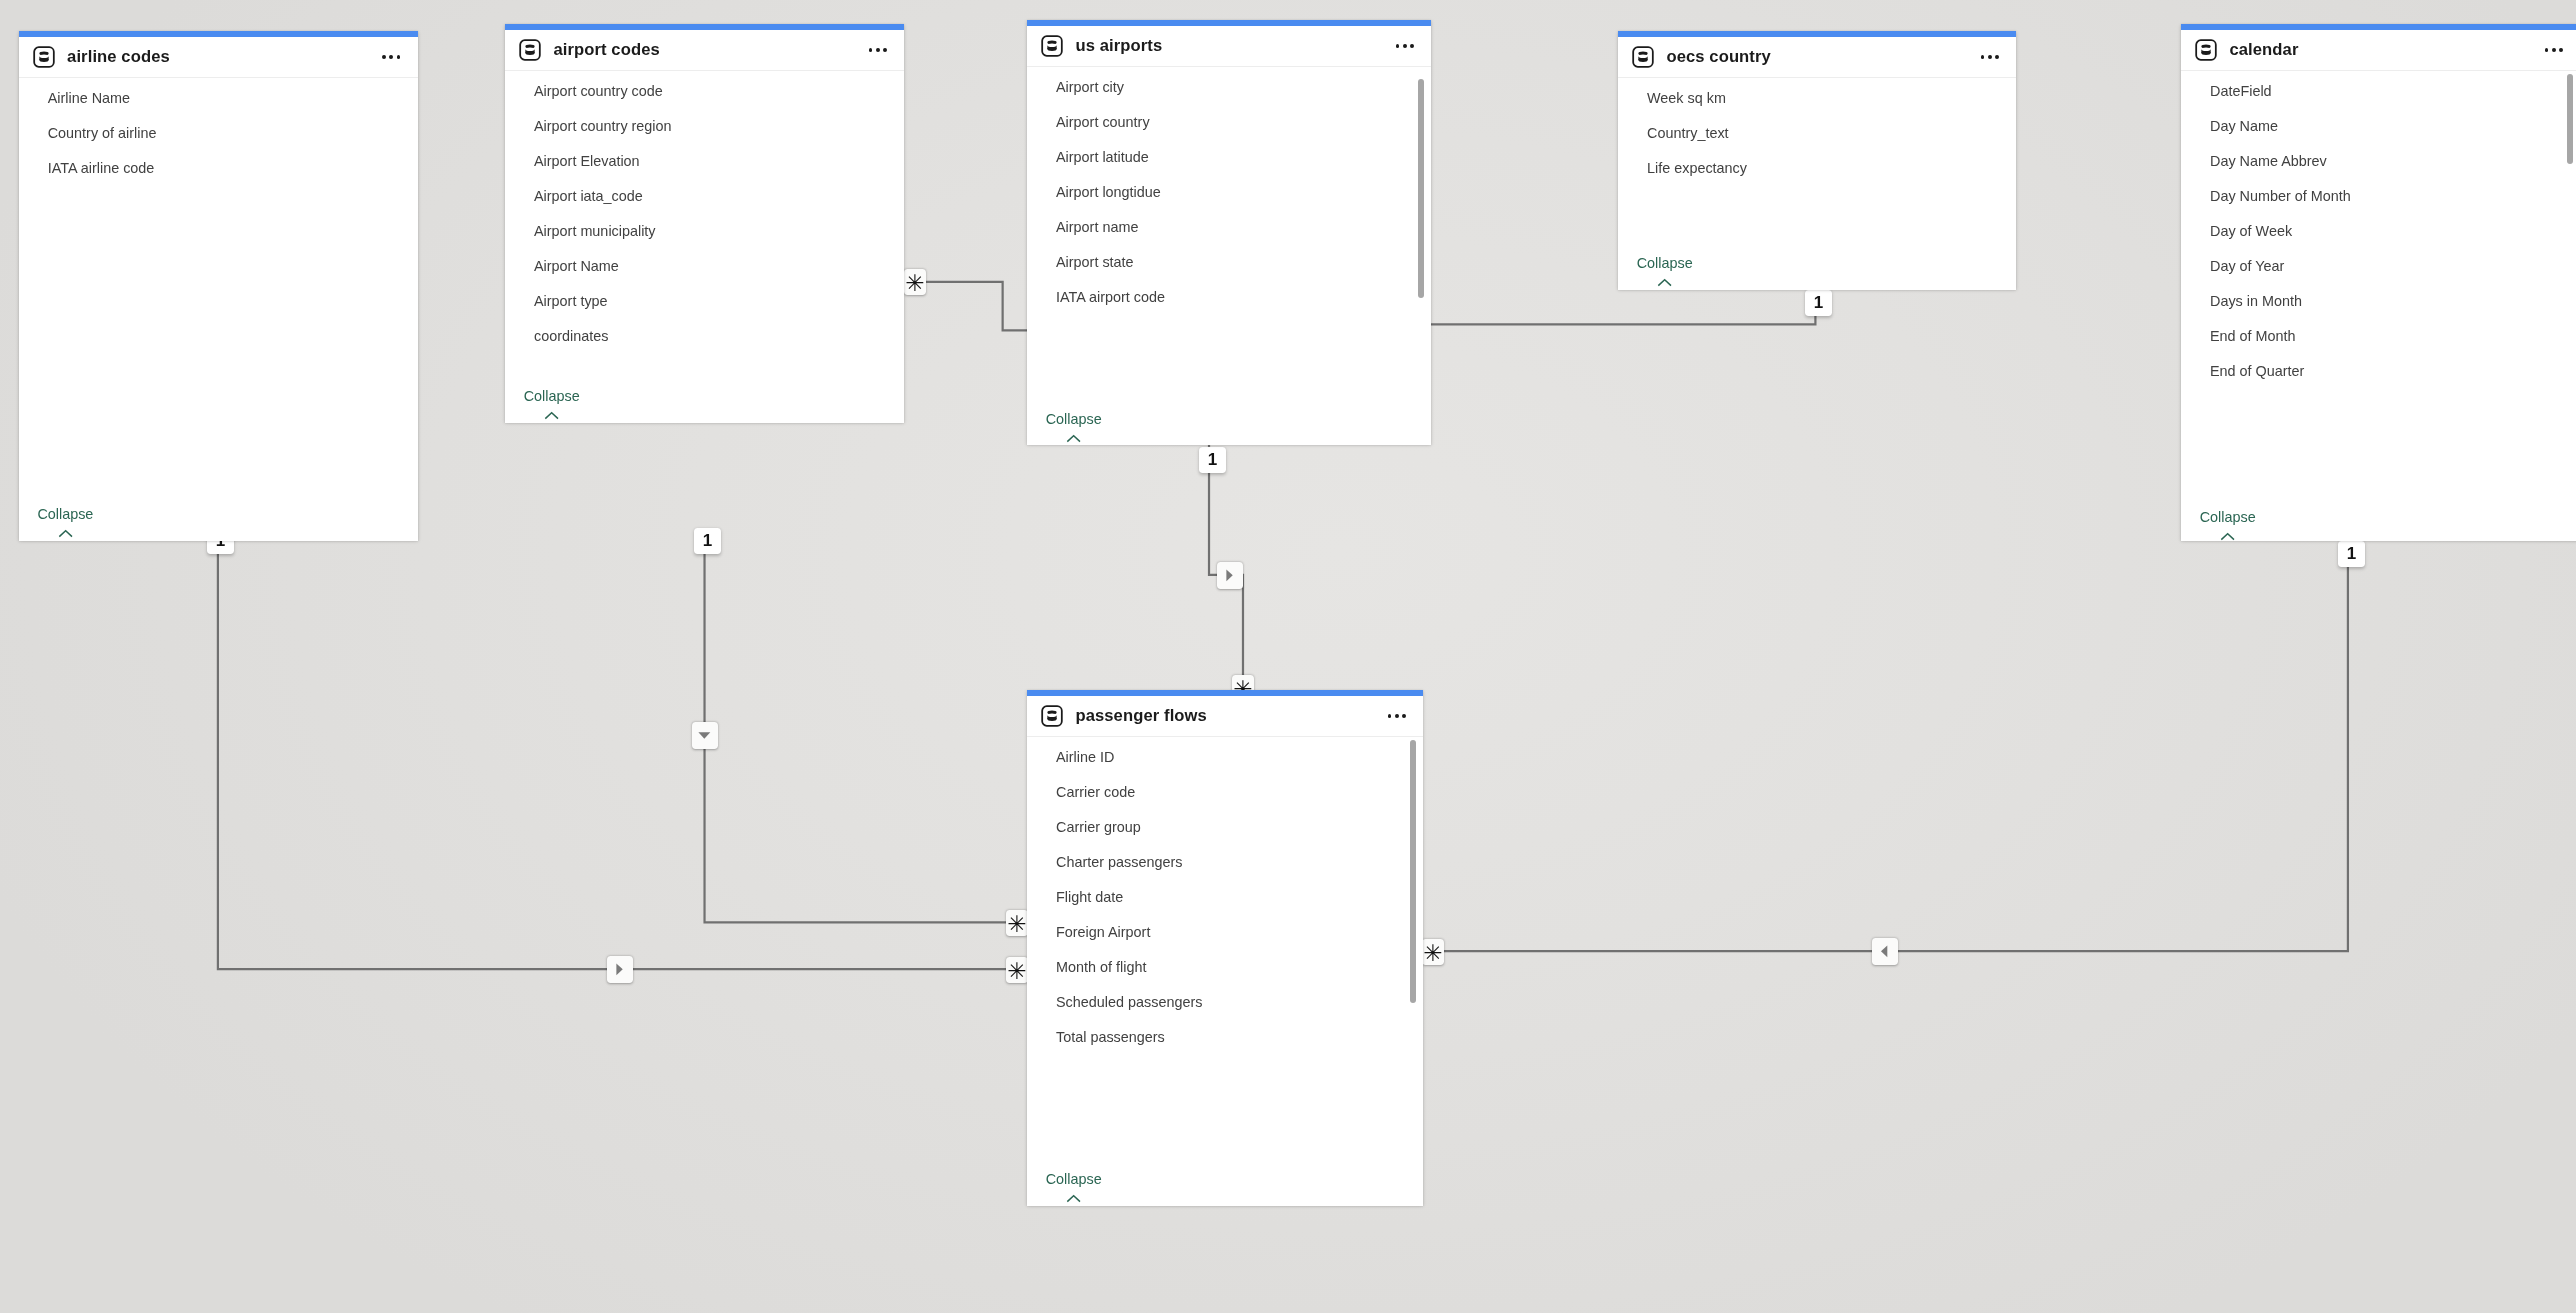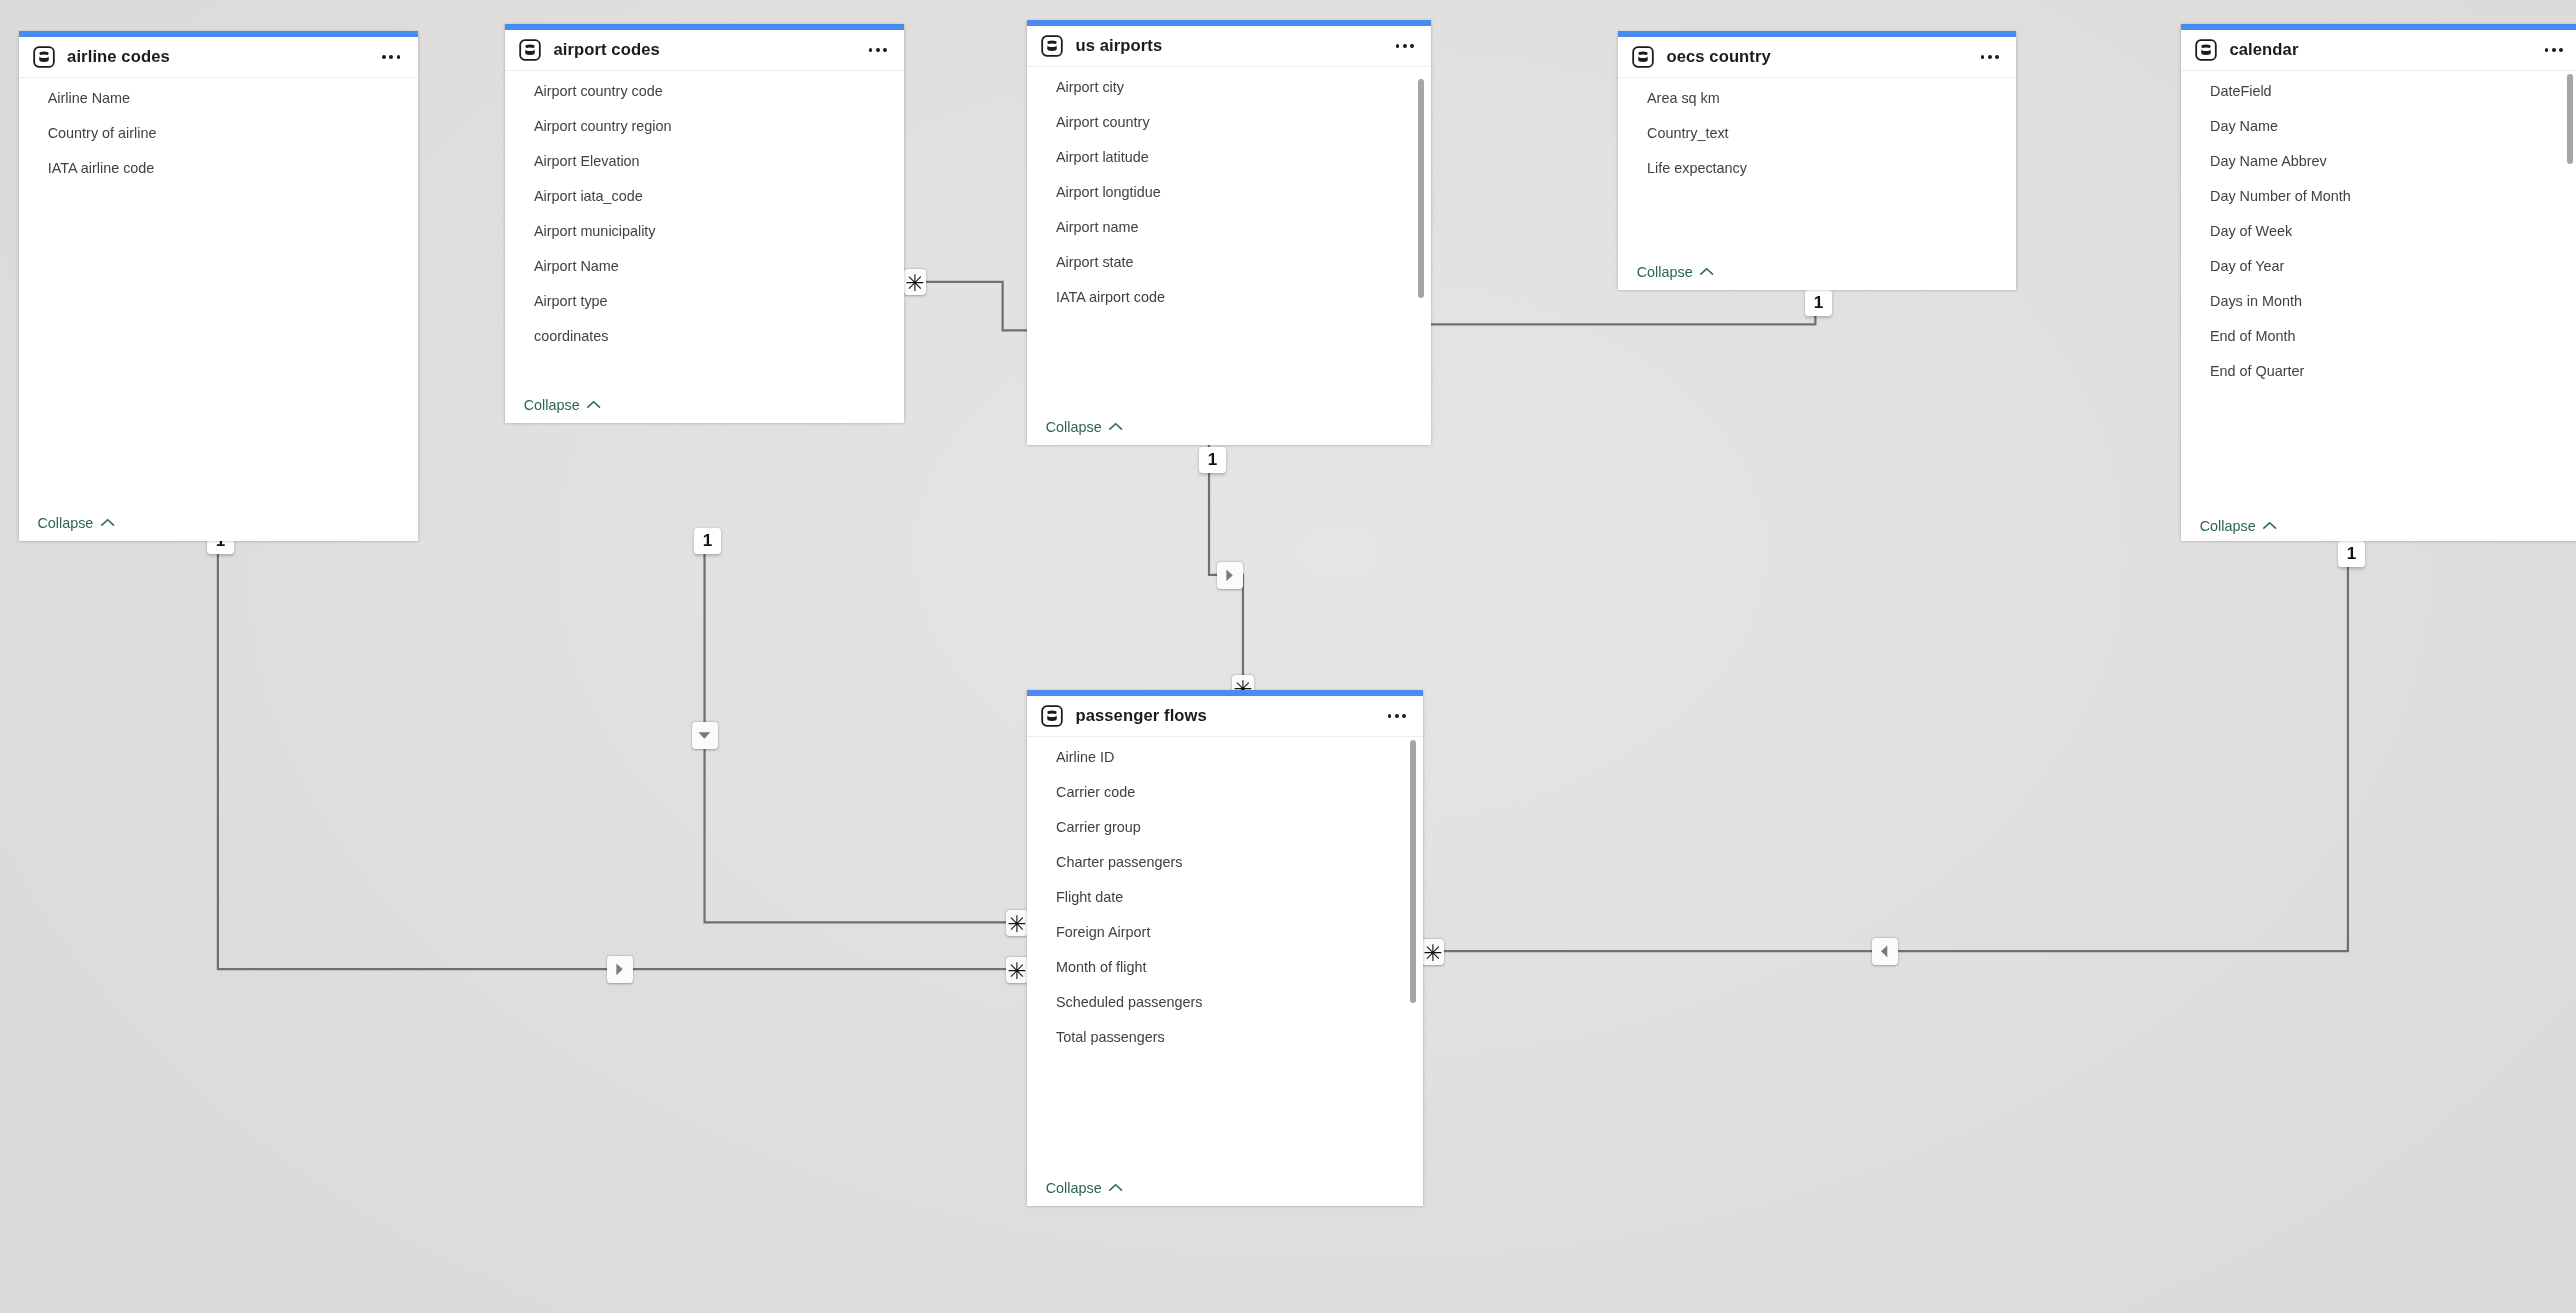--- a/index.html
+++ b/index.html
@@ -164,20 +164,21 @@
     align-items: center;
     padding-left: 18.7px;
     background: #ffffff;
   }
   .collapse {
     display: inline-flex;
     align-items: center;
     gap: 6.8px;
     font-size: 14.4px;
     color: #2a6552;
+    flex-direction: column;
   }
   .collapse svg { display: block; }
   .collapse svg path { stroke: #2a6552; stroke-width: 1.7; fill: none; }
 
   
   #card-airline-codes  { left: 18.7px;   top: 31px;   width: 399px;  height: 510px; }
   #card-airport-codes  { left: 505px;  top: 24px;   width: 399px;  height: 399px; }
   #card-us-airports    { left: 1027px; top: 20.4px;   width: 404px;  height: 425px; }
   #card-oecs-country   { left: 1618px; top: 31px;   width: 398px;  height: 259px; }
   #card-calendar       { left: 2149px; top: 24px;   width: 399px;  height: 517px; margin-left: 32px; }
@@ -393,21 +394,21 @@
       </span>
       <span class="card-title">oecs country</span>
       <span class="ellipsis-btn">
           <i></i>
           <i></i>
           <i></i>
         </span>
     </div>
     <div class="card-body">
       <div class="fields-scroll">
-        <div class="field">Area sq km</div>
+        <div class="field">Week sq km</div>
         <div class="field">Country_text</div>
         <div class="field">Life expectancy</div>
       </div>
     </div>
     <div class="card-foot">
       <span class="collapse">
         <span>Collapse</span>
         <span>
           <svg width="15.3" height="9.3" viewBox="0 0 18 11">
               <path d="M1.5 9 L9 2 L16.5 9"></path>

